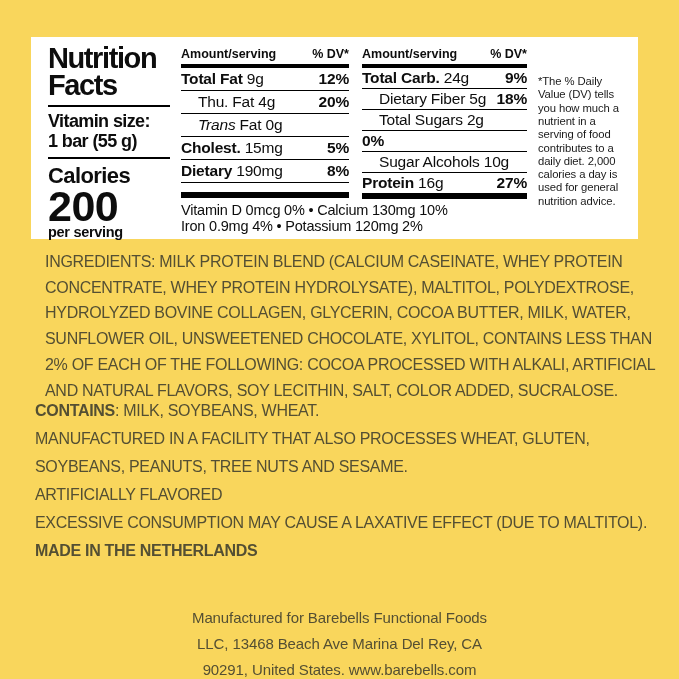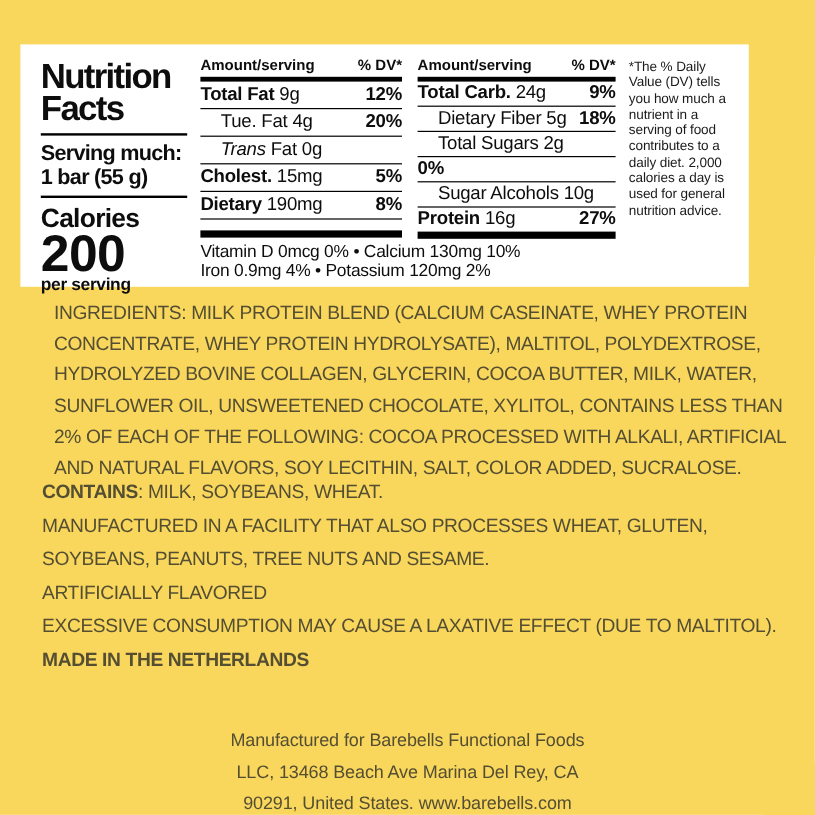--- a/index.html
+++ b/index.html
@@ -16,27 +16,28 @@
     position: relative;
     width: 679px;
     height: 679px;
     background: var(--background);
     overflow: hidden;
   }
 
   
   .panel {
     position: absolute;
-    left: 17px; top: 37px;
+    left: 31px; top: 37px;
     width: 607px; height: 202px;
     background: var(--panel-background);
     color: var(--panel-text);
     display: flex;
     gap: 11px;
     padding: 10px 12px 6px 17px;
+    align-items: center;
   }
 
   .col-left { flex: 0 0 122px; }
   .nf-title {
     font-weight: bold;
     font-size: 29px;
     line-height: 27px;
     letter-spacing: -1.4px;
     margin-top: 4px;
   }
@@ -160,21 +161,21 @@
 
   <div class="panel">
 
     <div class="col-left">
       <div class="nf-title">
         <div>Nutrition</div>
         <div>Facts</div>
       </div>
       <div class="rule"></div>
       <div class="serving">
-        <div>Serving much:</div>
+        <div>Vitamin size:</div>
         <div>1 bar (55 g)</div>
       </div>
       <div class="rule"></div>
       <div class="cal-label">Calories</div>
       <div class="cal-value">200</div>
       <div class="cal-sub">per serving</div>
     </div>
 
     <div class="table-area">
       <div class="tables">
@@ -182,21 +183,21 @@
         <div class="ntable nt-mid">
           <div class="thead">
             <span>Amount/serving</span>
             <span>% DV*</span>
           </div>
           <div class="nrow">
             <span class="nm"><b>Total Fat</b> <span>9g</span></span>
             <span class="dv">12%</span>
           </div>
           <div class="nrow ind1">
-            <span class="nm"><span>Tue. Fat</span> <span>4g</span></span>
+            <span class="nm"><span>Thu. Fat</span> <span>4g</span></span>
             <span class="dv">20%</span>
           </div>
           <div class="nrow ind1">
             <span class="nm"><i>Trans</i> <span>Fat</span> <span>0g</span></span>
             <span class="dv"></span>
           </div>
           <div class="nrow">
             <span class="nm"><b>Cholest.</b> <span>15mg</span></span>
             <span class="dv">5%</span>
           </div>

